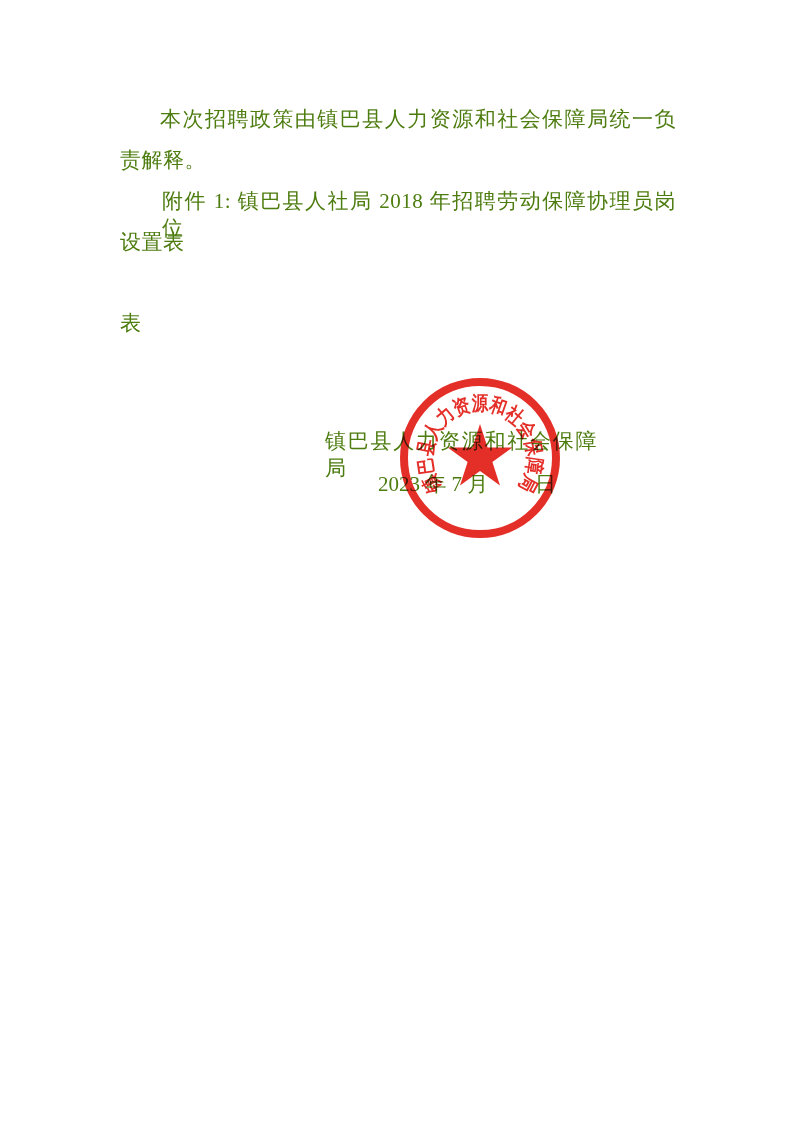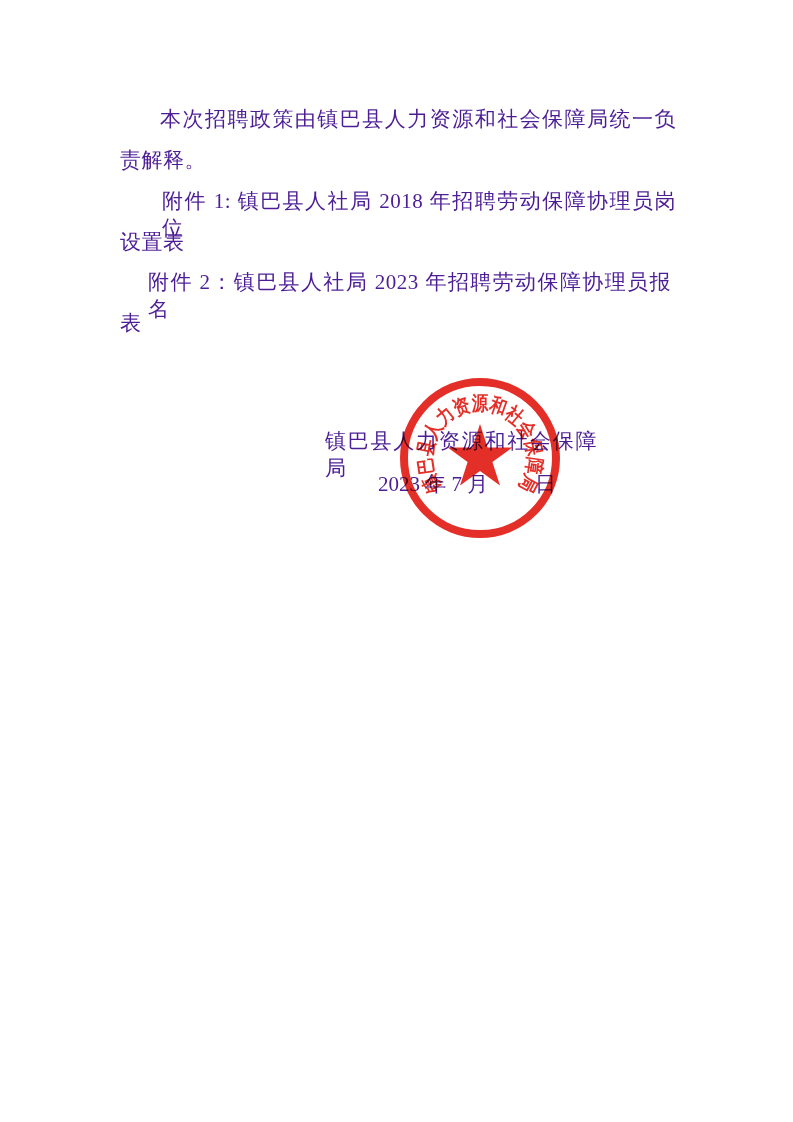--- a/index.html
+++ b/index.html
@@ -4,21 +4,21 @@
 <style>
   html, body { margin: 0; padding: 0; background: #888; }
   .page {
     position: relative;
     width: 793px;
     height: 1122px;
     margin: 0 auto;
     background: #ffffff;
     overflow: hidden;
     font-family: "Liberation Serif", "DejaVu Serif", serif;
-    color: #4c1d95;
+    color: #4d7c0f;
   }
   .tline {
     position: absolute;
     font-size: 21px;
     line-height: 27px;
     letter-spacing: 0.5px;
     white-space: nowrap;
   }
   .just {
     white-space: normal;
@@ -53,21 +53,20 @@
 </style>
 </head>
 <body>
 
 <div class="page">
 
   <div class="tline l1 just">本次招聘政策由镇巴县人力资源和社会保障局统一负</div>
   <div class="tline l2">责解释。</div>
   <div class="tline l3 just">附件 1: 镇巴县人社局 2018 年招聘劳动保障协理员岗位</div>
   <div class="tline l4">设置表</div>
-  <div class="tline l5 just">附件 2：镇巴县人社局 2023 年招聘劳动保障协理员报名</div>
   <div class="tline l6">表</div>
 
   <div class="tline sig just">镇巴县人力资源和社会保障局</div>
 
   <div class="dateline">
     <span>2023 年 7 月</span>
     <span>日</span>
   </div>
 
   <svg class="seal" viewBox="0 0 170 170" aria-hidden="true">

